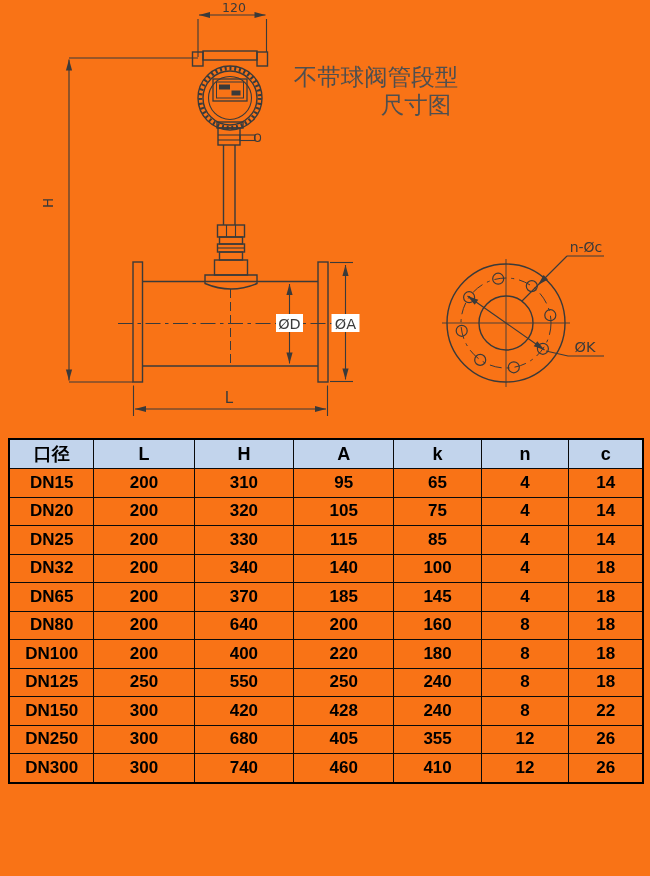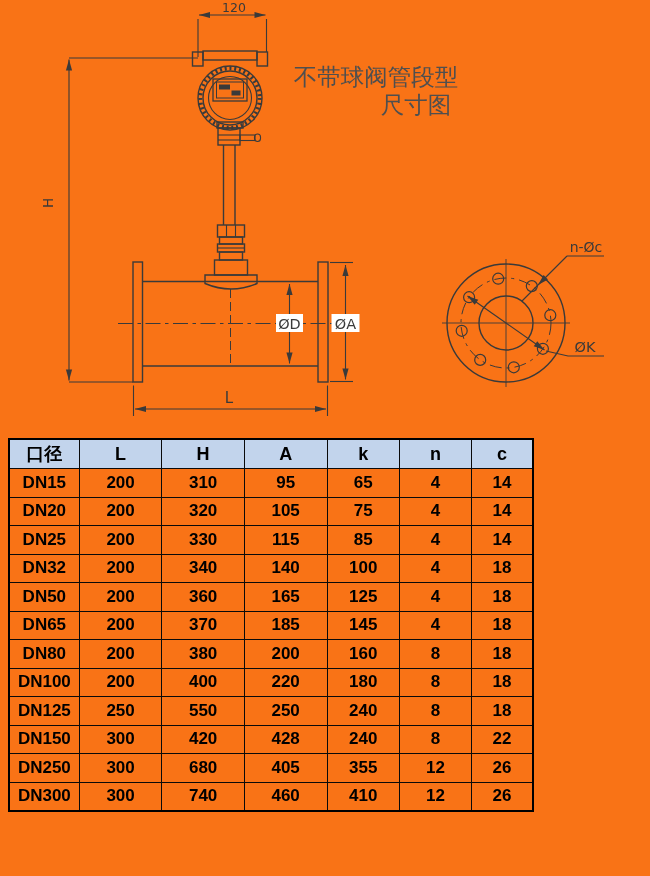--- a/index.html
+++ b/index.html
@@ -1,19 +1,19 @@
 <!DOCTYPE html>
 <html><head>
 <meta charset="utf-8">
 <style>
   html,body{margin:0;padding:0;background:#fff;}
   #stage{position:relative;width:650px;height:876px;background:#f97316;overflow:hidden;
          font-family:"Liberation Sans","DejaVu Sans",sans-serif;padding-left:18px;}
   #drawing{position:absolute;left:0;top:0;}
-  .dim-table{position:absolute;left:8px;top:438px;width:526px;border-collapse:collapse;
+  .dim-table{position:absolute;left:8px;top:438px;width:636px;border-collapse:collapse;
              table-layout:fixed;border:2.5px solid #000;}
   .dim-table th,.dim-table td{border:1.6px solid #0a0a0a;text-align:center;vertical-align:middle;
              padding:0;font-weight:700;color:#000;overflow:hidden;white-space:nowrap;}
   .dim-table th{background:#c2d4ec;height:28px;font-size:18px;}
   .dim-table td{height:27.5px;font-size:17px;}
 </style>
 </head>
 <body>
 
 <div id="stage">
@@ -217,41 +217,32 @@
         <tr>
           <td>DN32</td>
           <td>200</td>
           <td>340</td>
           <td>140</td>
           <td>100</td>
           <td>4</td>
           <td>18</td>
         </tr>
         <tr>
-          <td>DN50</td>
-          <td>200</td>
-          <td>360</td>
-          <td>165</td>
-          <td>125</td>
-          <td>4</td>
-          <td>18</td>
-        </tr>
-        <tr>
           <td>DN65</td>
           <td>200</td>
           <td>370</td>
           <td>185</td>
           <td>145</td>
           <td>4</td>
           <td>18</td>
         </tr>
         <tr>
           <td>DN80</td>
           <td>200</td>
-          <td>380</td>
+          <td>640</td>
           <td>200</td>
           <td>160</td>
           <td>8</td>
           <td>18</td>
         </tr>
         <tr>
           <td>DN100</td>
           <td>200</td>
           <td>400</td>
           <td>220</td>

